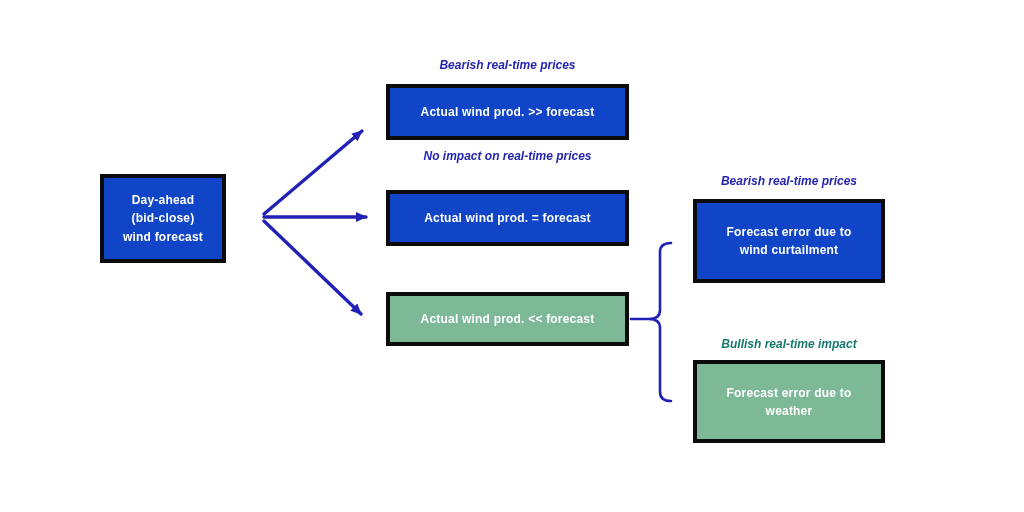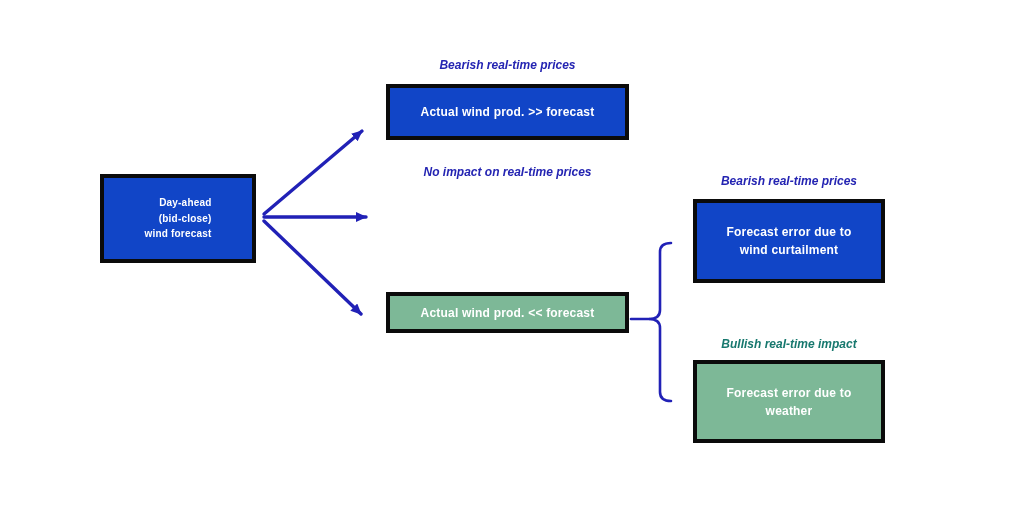--- a/index.html
+++ b/index.html
@@ -55,26 +55,26 @@
     font-weight: bold;
     font-style: italic;
     font-size: 12px;
     color: var(--caption-blue);
     text-align: center;
     white-space: nowrap;
   }
   .caption.teal { color: var(--caption-teal); }
 
   
-  .node-root      { left: 100px; top: 174px; width: 156px; height: 89px; font-size: 10px; line-height: 1.55; text-align: right; }
+  .node-root      { left: 100px; top: 174px; width: 126px; height: 89px; font-size: 12px; line-height: 1.55; }
   .cap-branch-0   { left: 386px; top:  58px; width: 243px; }
   .node-branch-0  { left: 386px; top:  84px; width: 243px; height: 56px; }
-  .cap-branch-1   { left: 386px; top: 165px; width: 243px; }
+  .cap-branch-1   { left: 386px; top: 149px; width: 243px; }
   .node-branch-1  { left: 386px; top: 190px; width: 243px; height: 56px; }
-  .node-branch-2  { left: 386px; top: 292px; width: 243px; height: 41px; }
+  .node-branch-2  { left: 386px; top: 292px; width: 243px; height: 54px; }
   .cap-outcome-0  { left: 693px; top: 174px; width: 192px; }
   .node-outcome-0 { left: 693px; top: 199px; width: 192px; height: 84px; }
   .cap-outcome-1  { left: 693px; top: 337px; width: 192px; }
   .node-outcome-1 { left: 693px; top: 360px; width: 192px; height: 83px; }
 </style>
 </head>
 <body>
 
 <div class="canvas">
 
@@ -94,20 +94,21 @@
   </svg>
 
   <div class="box blue node-root">Day-ahead
 (bid-close)
 wind forecast</div>
 
   <div class="caption cap-branch-0">Bearish real-time prices</div>
   <div class="box blue node-branch-0">Actual wind prod. &gt;&gt; forecast</div>
 
   <div class="caption cap-branch-1">No impact on real-time prices</div>
+  <div class="box blue node-branch-1">Actual wind prod. = forecast</div>
 
   <div class="box green node-branch-2">Actual wind prod. &lt;&lt; forecast</div>
 
   <div class="caption cap-outcome-0">Bearish real-time prices</div>
   <div class="box blue node-outcome-0">Forecast error due to
 wind curtailment</div>
 
   <div class="caption teal cap-outcome-1">Bullish real-time impact</div>
   <div class="box green node-outcome-1">Forecast error due to
 weather</div>

